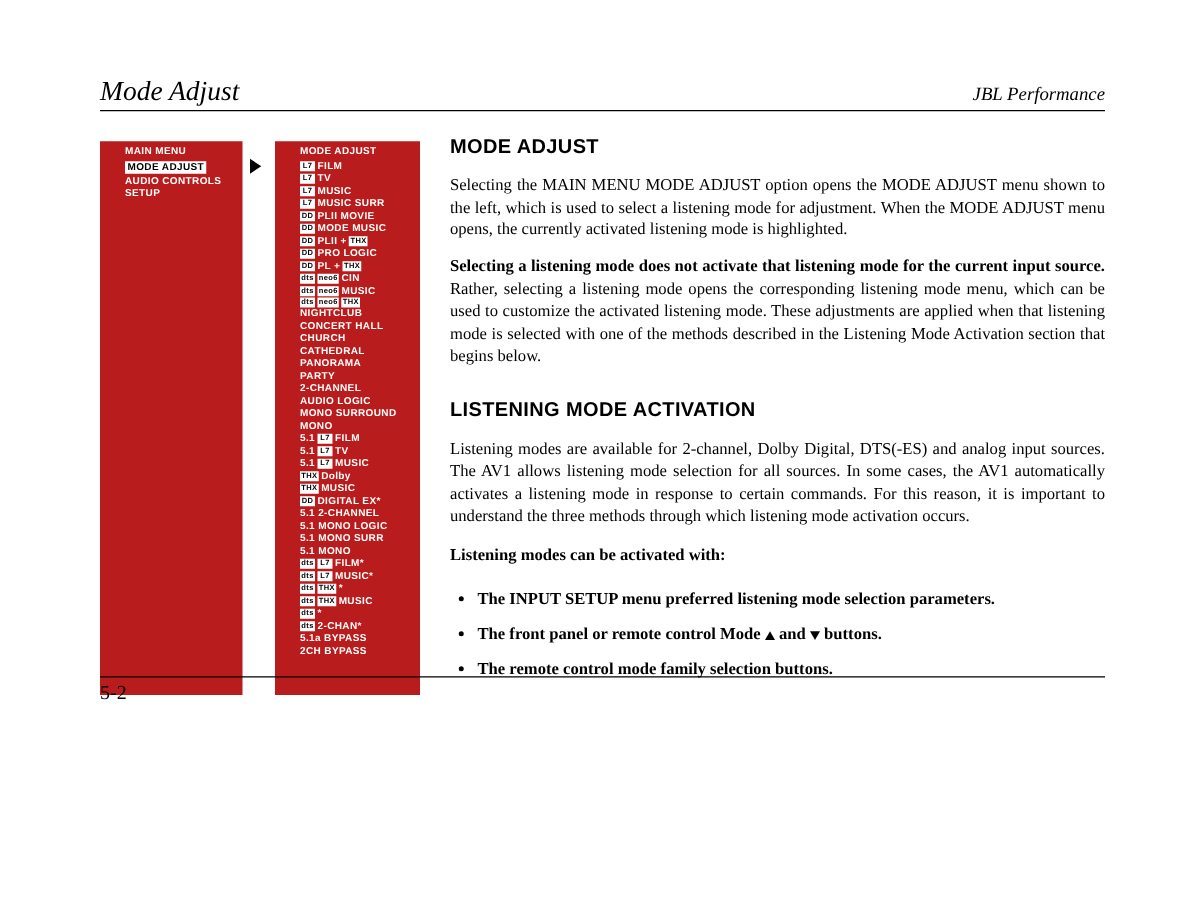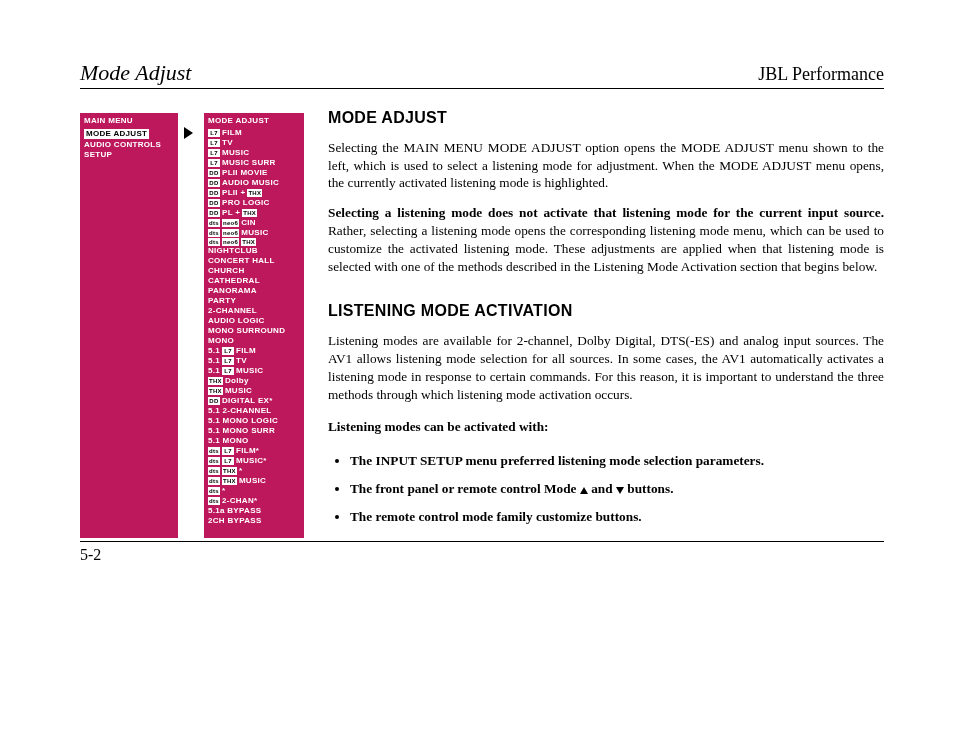--- a/index.html
+++ b/index.html
@@ -24,40 +24,41 @@
     align-items: baseline;
     border-bottom: 1.2px solid #000;
     padding-bottom: 2px;
     margin-bottom: 18px;
   }
   .hdr-left {
     font-style: italic;
     font-size: 22px;
   }
   .hdr-right {
-    font-size: 18px;
+    font-style: italic;
+    font-size: 15px;
   }
   .body {
     display: flex;
     gap: 24px;
   }
   .menus {
     display: flex;
     gap: 6px;
     flex: 0 0 auto;
     margin-top: 6px;
   }
   .menu-box {
-    background: #be185d;
+    background: #b91c1c;
     color: #fff;
     font-family: Arial, Helvetica, sans-serif;
     font-size: 8px;
     font-weight: bold;
     letter-spacing: 0.3px;
-    padding: 3px 4px 4px 4px;
+    padding: 3px 4px 4px 20px;
     line-height: 1.25;
   }
   .menu-box .title {
     margin-bottom: 2px;
   }
   .menu-box .sel {
     background: #fff;
     color: #000;
     padding: 0 2px;
     display: inline-block;
@@ -197,21 +198,21 @@
             <div class="row">
               <span class="icon">L7</span>
               <span>MUSIC SURR</span>
             </div>
             <div class="row">
               <span class="icon">DD</span>
               <span>PLII MOVIE</span>
             </div>
             <div class="row">
               <span class="icon">DD</span>
-              <span>AUDIO MUSIC</span>
+              <span>MODE MUSIC</span>
             </div>
             <div class="row">
               <span class="icon">DD</span>
               <span>PLII + </span>
               <span class="icon">THX</span>
             </div>
             <div class="row">
               <span class="icon">DD</span>
               <span>PRO LOGIC</span>
             </div>
@@ -348,21 +349,21 @@
       <p>
         <b>Selecting a listening mode does not activate that listening mode for the current input source.</b><span> Rather, selecting a listening mode opens the corresponding listening mode menu, which can be used to customize the activated listening mode. These adjustments are applied when that listening mode is selected with one of the methods described in the Listening Mode Activation section that begins below.</span>
       </p>
 
       <h2 style="margin-top:24px">LISTENING MODE ACTIVATION</h2>
       <p>Listening modes are available for 2-channel, Dolby Digital, DTS(-ES) and analog input sources. The AV1 allows listening mode selection for all sources. In some cases, the AV1 automatically activates a listening mode in response to certain commands. For this reason, it is important to understand the three methods through which listening mode activation occurs.</p>
       <div class="sub">Listening modes can be activated with:</div>
       <ul id="bullets">
           <li>The INPUT SETUP menu preferred listening mode selection parameters.</li>
           <li>The front panel or remote control Mode  <span class="tri-up"></span>  and  <span class="tri-down"></span>  buttons.</li>
-          <li>The remote control mode family customize buttons.</li>
+          <li>The remote control mode family selection buttons.</li>
         </ul>
     </div>
   </div>
 
   <div class="ftr">
     <span>5-2</span>
   </div>
 </div>
 
 </body></html>

